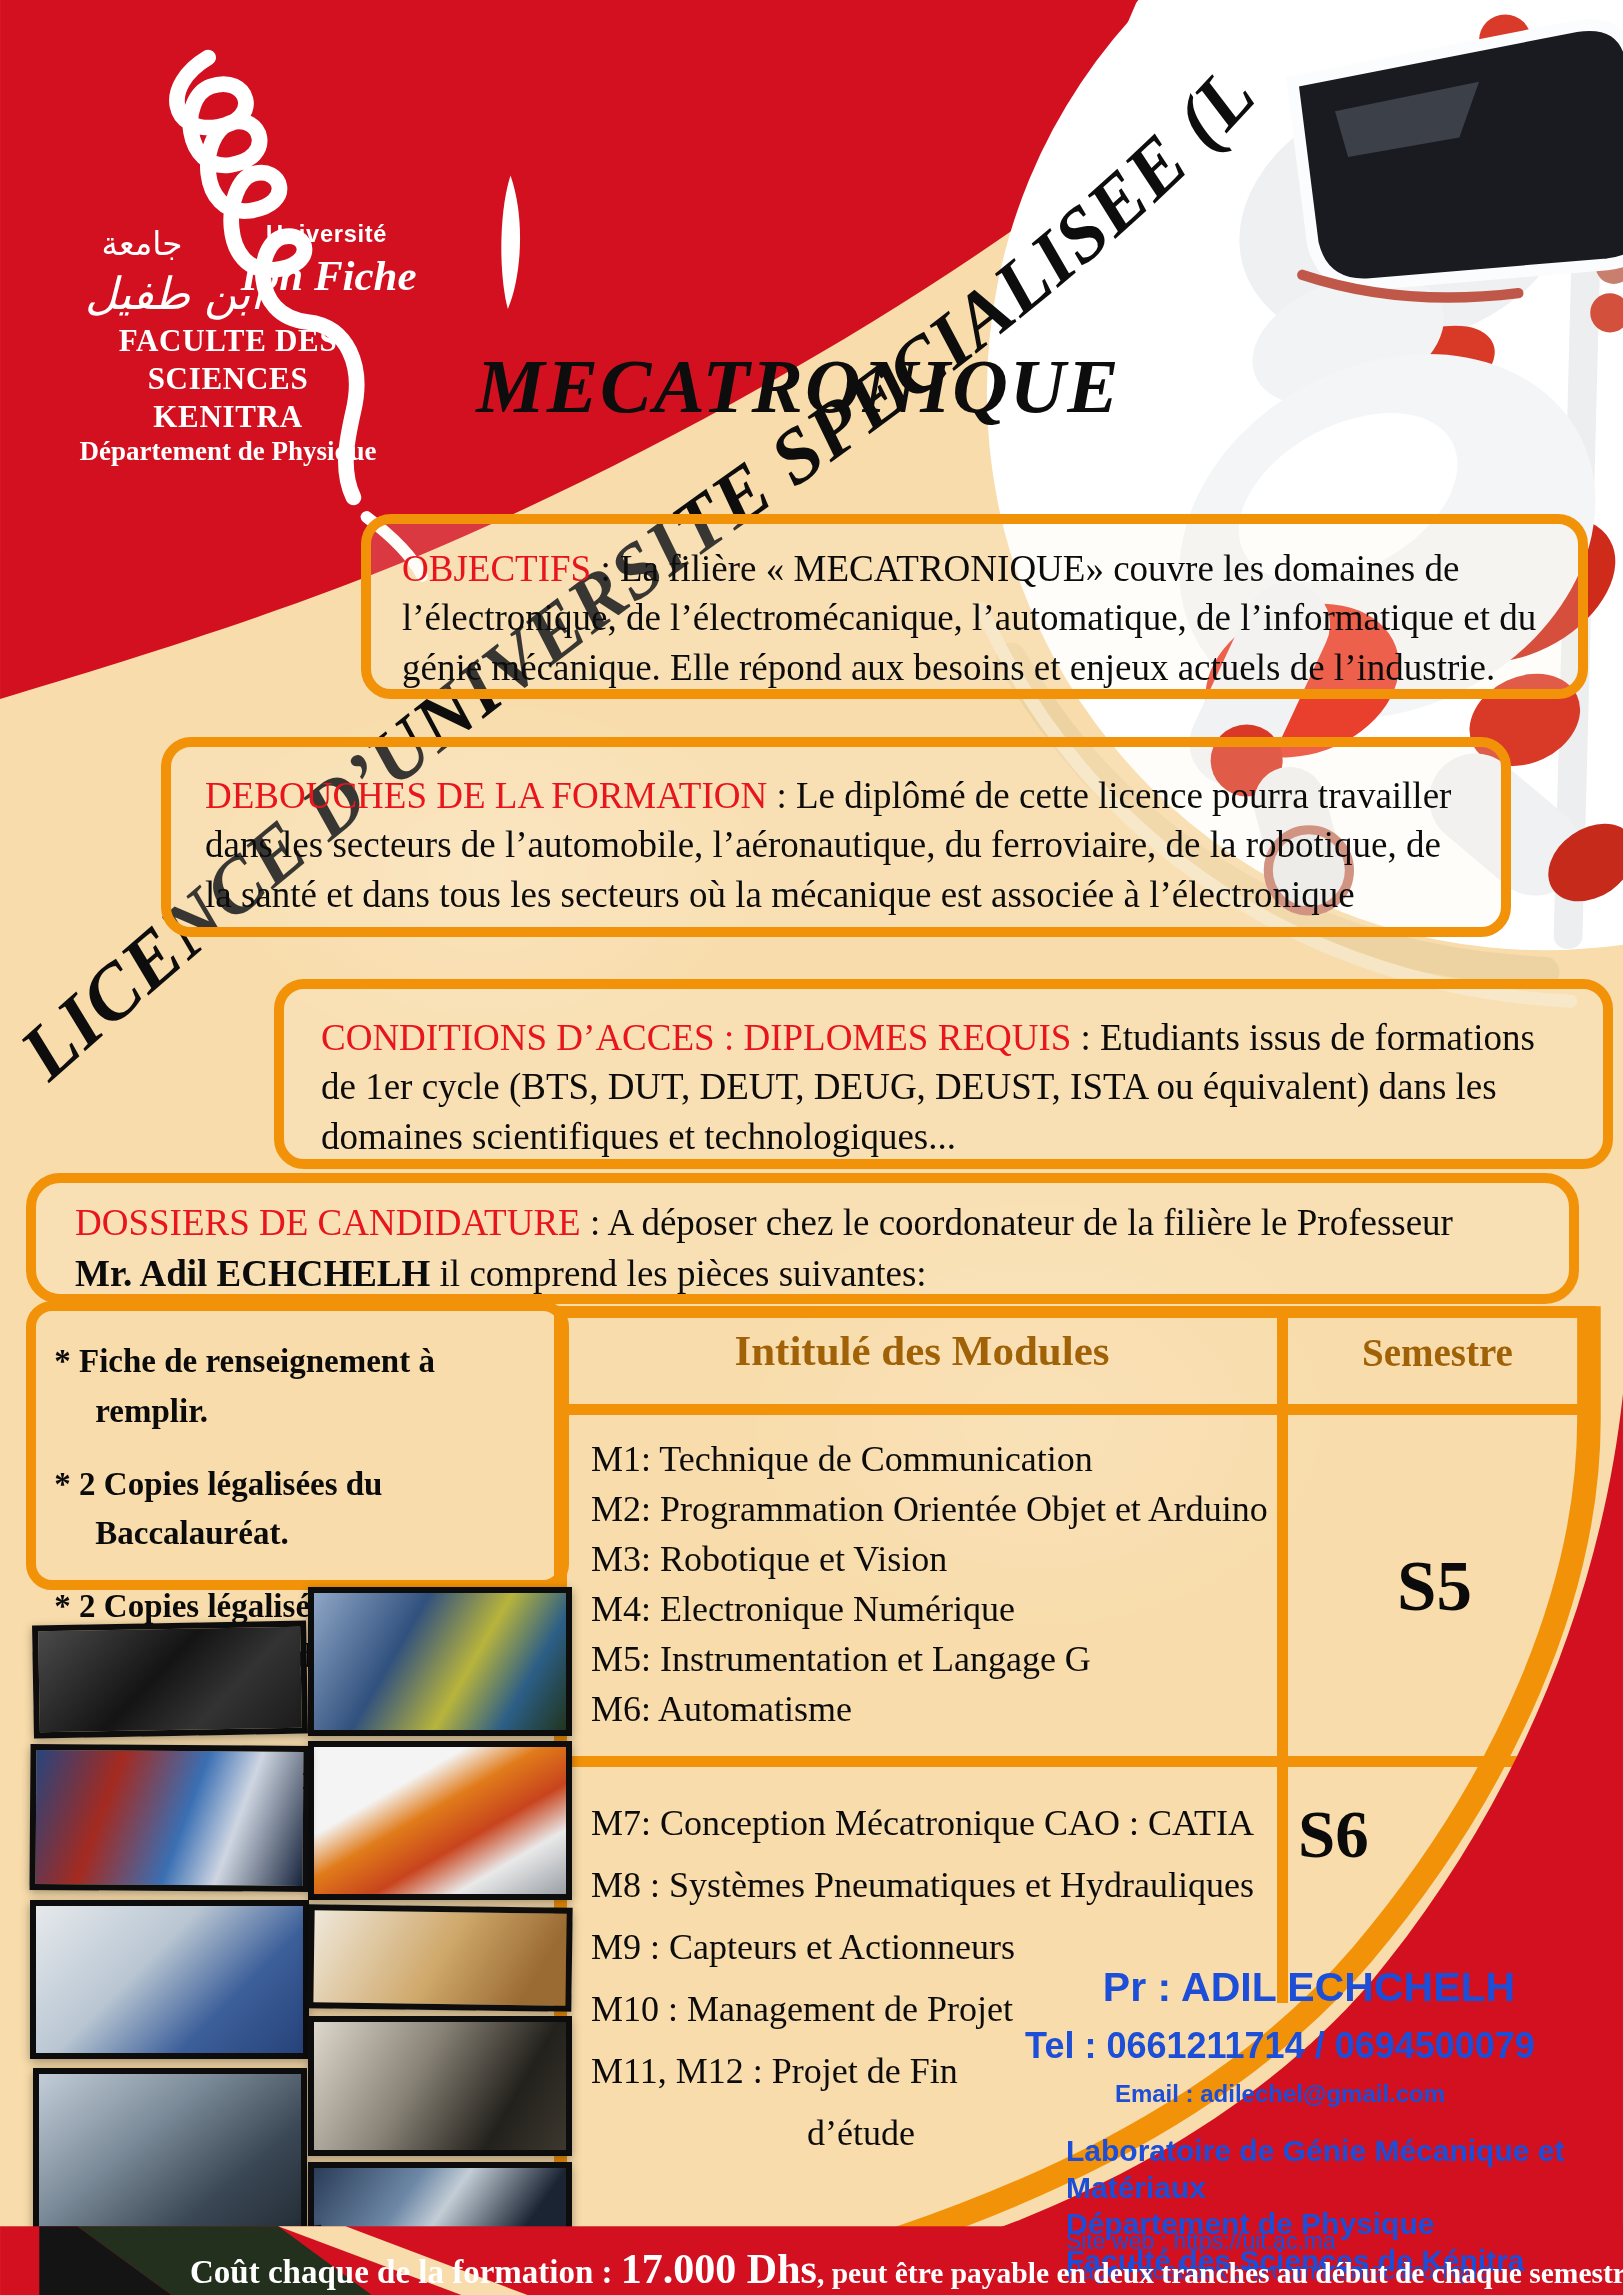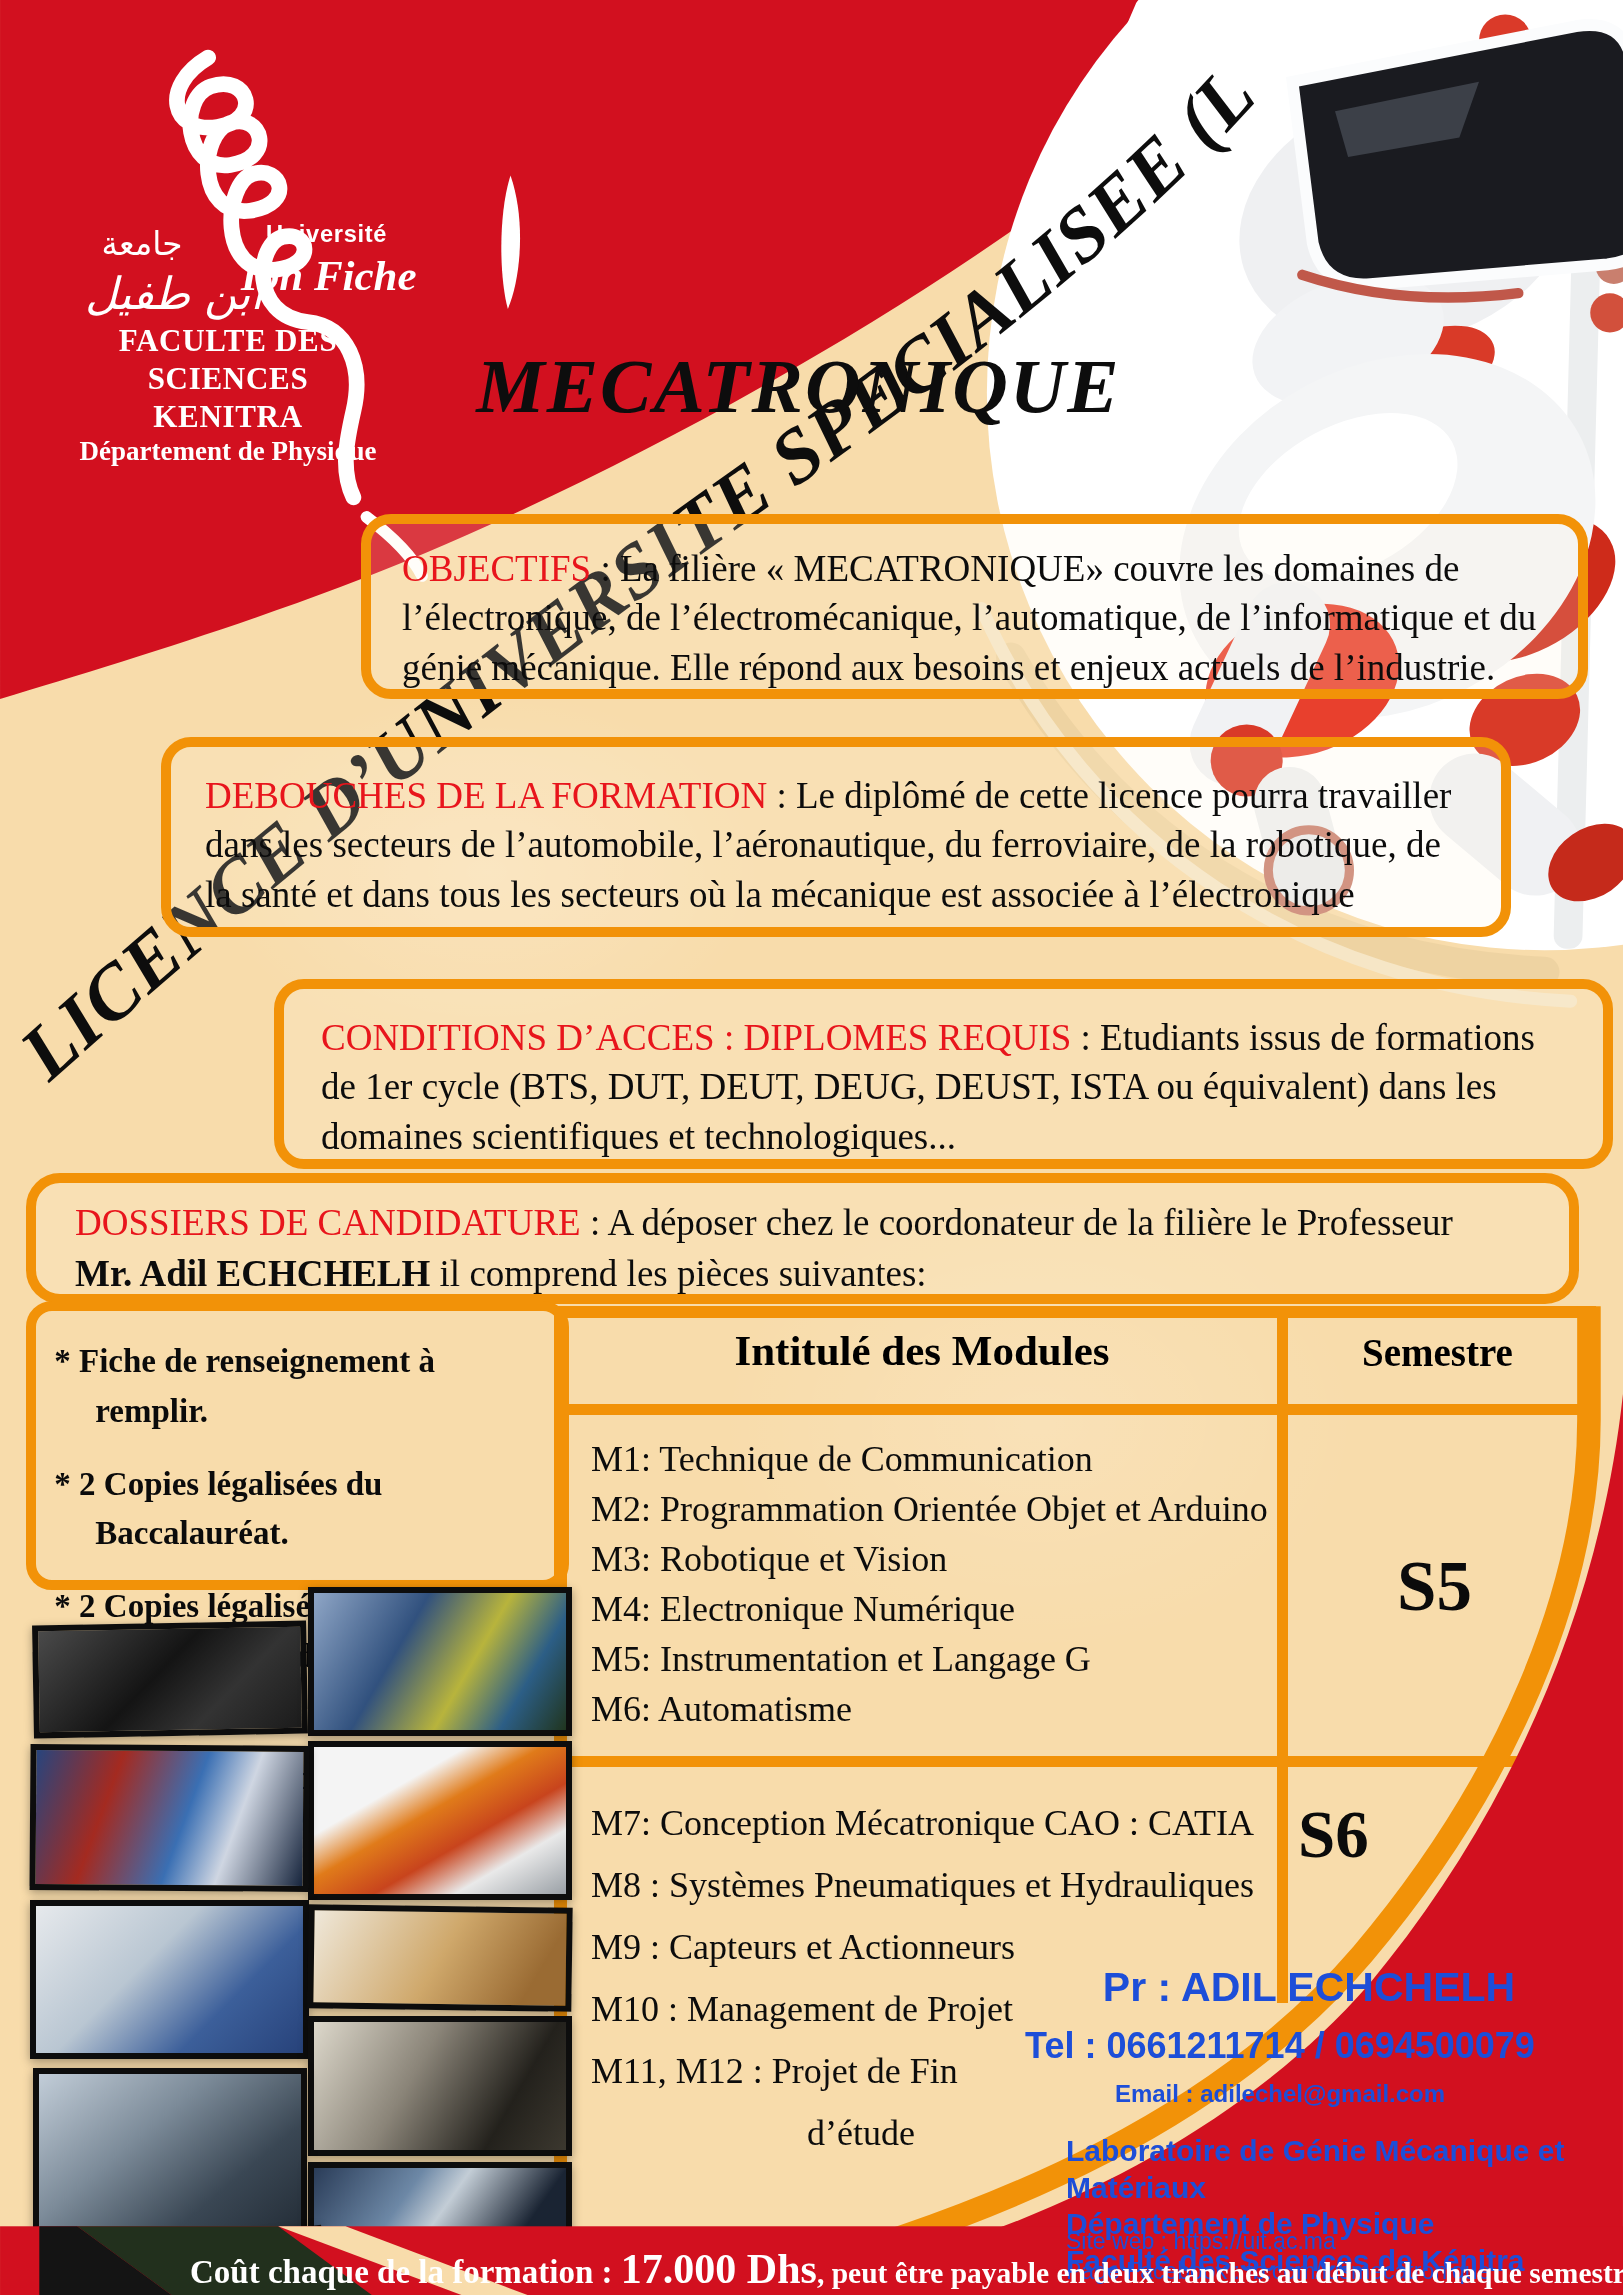--- a/index.html
+++ b/index.html
@@ -60,21 +60,21 @@
   .docs-box ul{margin:0;padding:0;}
 
   
   .mtable{position:absolute;z-index:2;left:554px;top:1306px;width:1042px;height:929px;}
   .bar{position:absolute;background:#f29208;}
   .b-top{left:0;top:0;width:1042px;height:11.8px;}
   .b-left{left:0;top:0;width:13px;height:919px;}
   .b-hdr{left:0;top:98px;width:1042px;height:10.5px;}
   .b-col{left:723px;top:0;width:10.5px;height:697px;}
   .b-row{left:0;top:450px;width:1042px;height:10.5px;}
-  .th{position:absolute;font-weight:bold;color:#000000;text-align:center;}
+  .th{position:absolute;font-weight:bold;color:#a16207;text-align:center;}
   .th1{left:13px;top:19.6px;width:710px;font-size:43px;}
   .th2{left:733px;top:23.6px;width:301px;font-size:39px;}
   .sem{position:absolute;font-weight:bold;color:#0b0b0b;}
   .sem5{left:733px;top:240px;width:295px;text-align:center;font-size:71px;}
   .sem6{left:744px;top:490px;width:216px;text-align:left;font-size:67px;}
   .mods{position:absolute;left:37px;margin:0;padding:0;color:#0c0c0c;}
   .mods li{list-style:none;font-size:36px;white-space:nowrap;}
   .mods-s5{top:128px;}
   .mods-s5 li{height:50px;line-height:50px;}
   .mods-s6{top:486px;}

